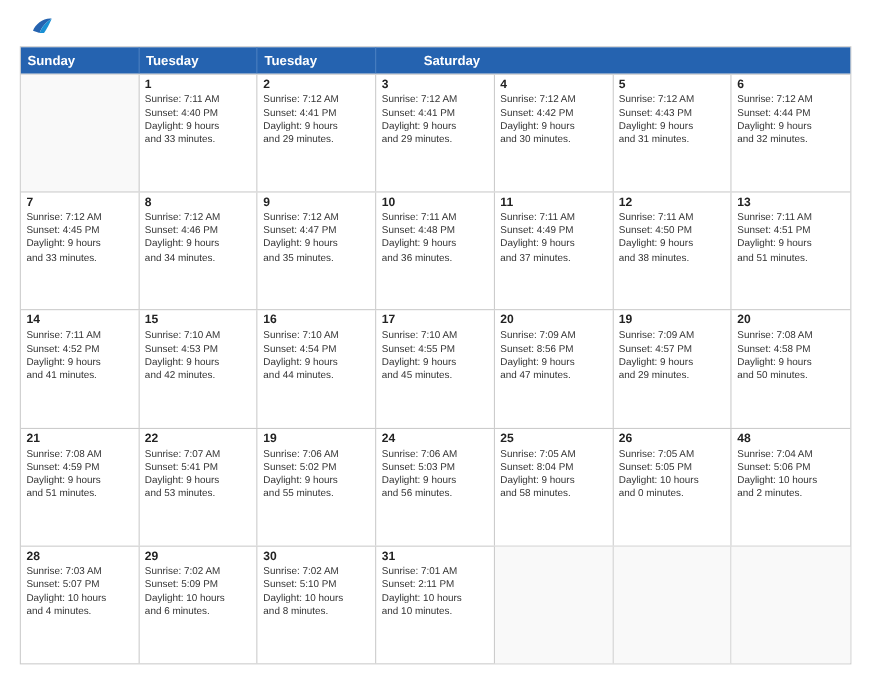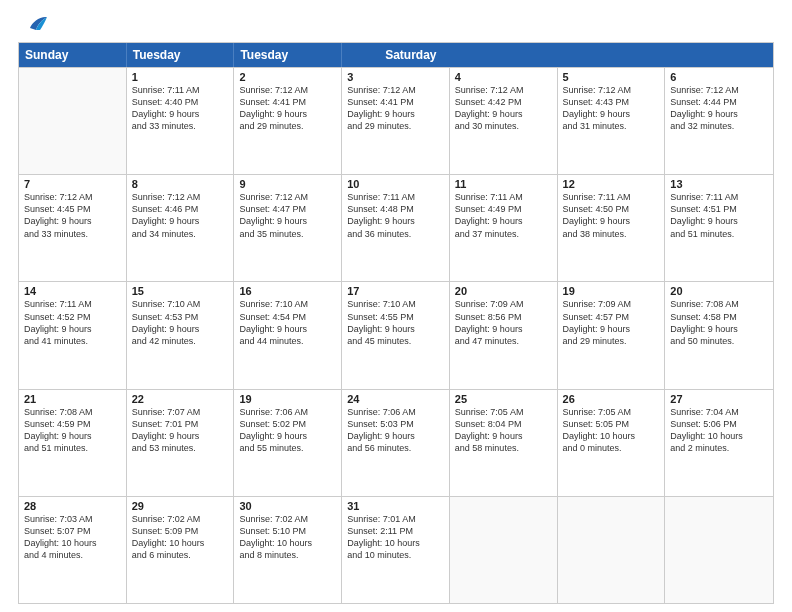--- a/index.html
+++ b/index.html
@@ -285,21 +285,21 @@
           <div class="cal-cell">
             <span class="day-num">21</span>
             <span class="cell-line">Sunrise: 7:08 AM</span>
             <span class="cell-line">Sunset: 4:59 PM</span>
             <span class="cell-line">Daylight: 9 hours</span>
             <span class="cell-line">and 51 minutes.</span>
           </div>
           <div class="cal-cell">
             <span class="day-num">22</span>
             <span class="cell-line">Sunrise: 7:07 AM</span>
-            <span class="cell-line">Sunset: 7:01 PM</span>
+            <span class="cell-line">Sunset: 5:41 PM</span>
             <span class="cell-line">Daylight: 9 hours</span>
             <span class="cell-line">and 53 minutes.</span>
           </div>
           <div class="cal-cell">
             <span class="day-num">19</span>
             <span class="cell-line">Sunrise: 7:06 AM</span>
             <span class="cell-line">Sunset: 5:02 PM</span>
             <span class="cell-line">Daylight: 9 hours</span>
             <span class="cell-line">and 55 minutes.</span>
           </div>
@@ -318,21 +318,21 @@
             <span class="cell-line">and 58 minutes.</span>
           </div>
           <div class="cal-cell">
             <span class="day-num">26</span>
             <span class="cell-line">Sunrise: 7:05 AM</span>
             <span class="cell-line">Sunset: 5:05 PM</span>
             <span class="cell-line">Daylight: 10 hours</span>
             <span class="cell-line">and 0 minutes.</span>
           </div>
           <div class="cal-cell">
-            <span class="day-num">27</span>
+            <span class="day-num">48</span>
             <span class="cell-line">Sunrise: 7:04 AM</span>
             <span class="cell-line">Sunset: 5:06 PM</span>
             <span class="cell-line">Daylight: 10 hours</span>
             <span class="cell-line">and 2 minutes.</span>
           </div>
         </div>
         <div class="cal-row">
           <div class="cal-cell">
             <span class="day-num">28</span>
             <span class="cell-line">Sunrise: 7:03 AM</span>

